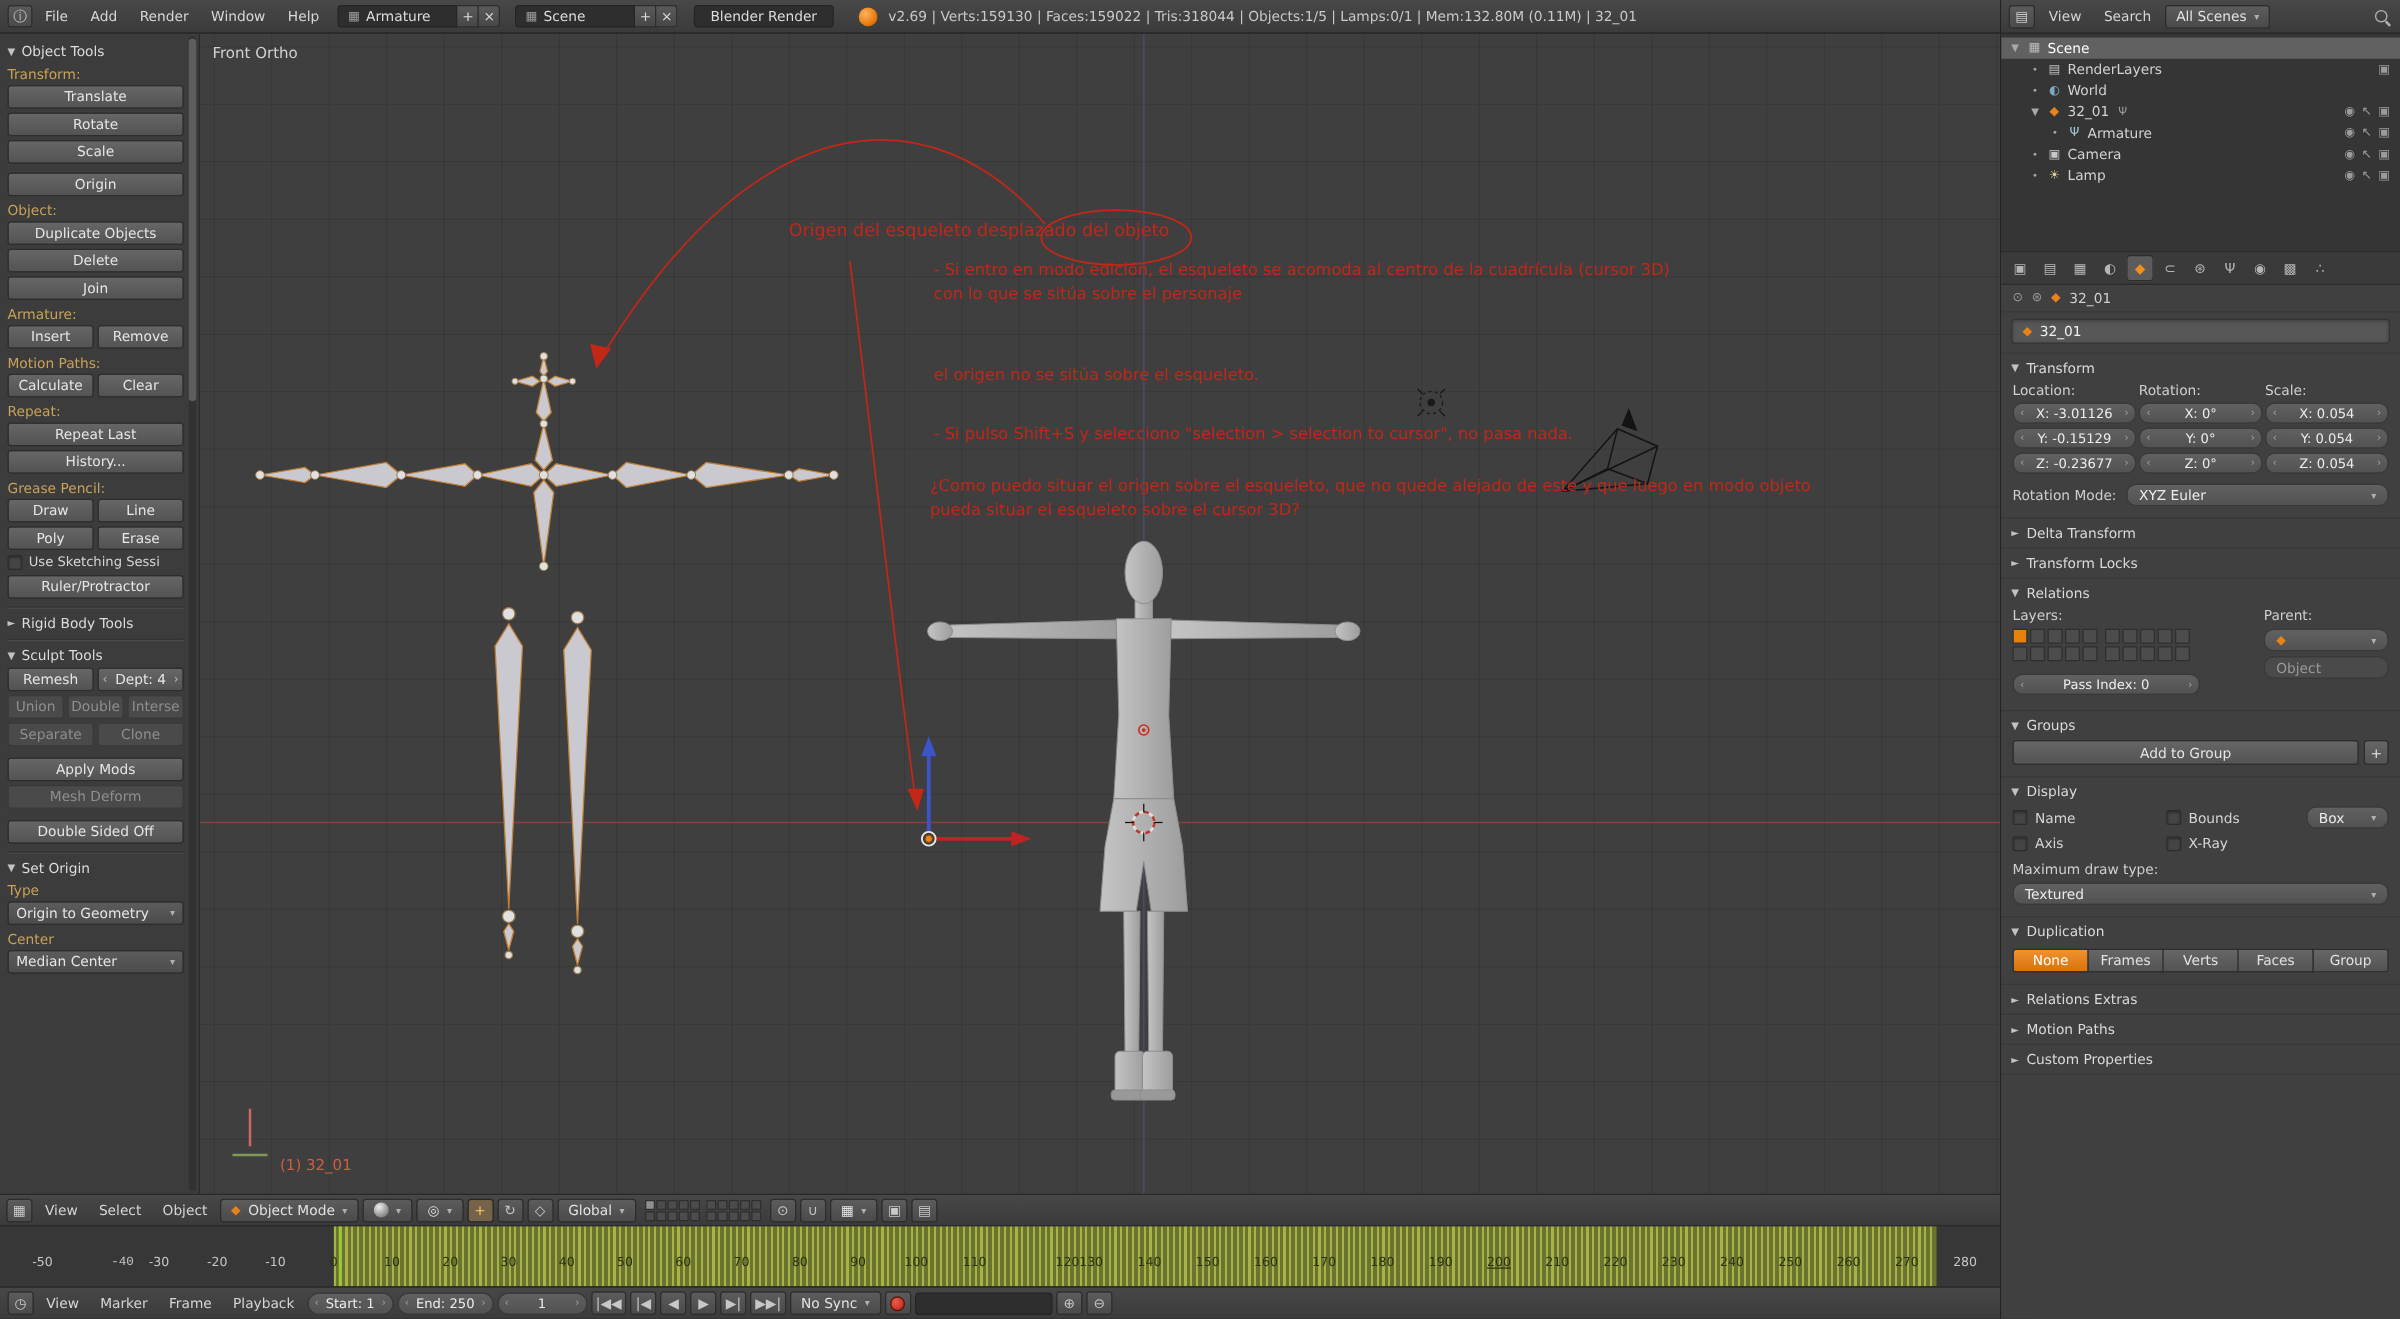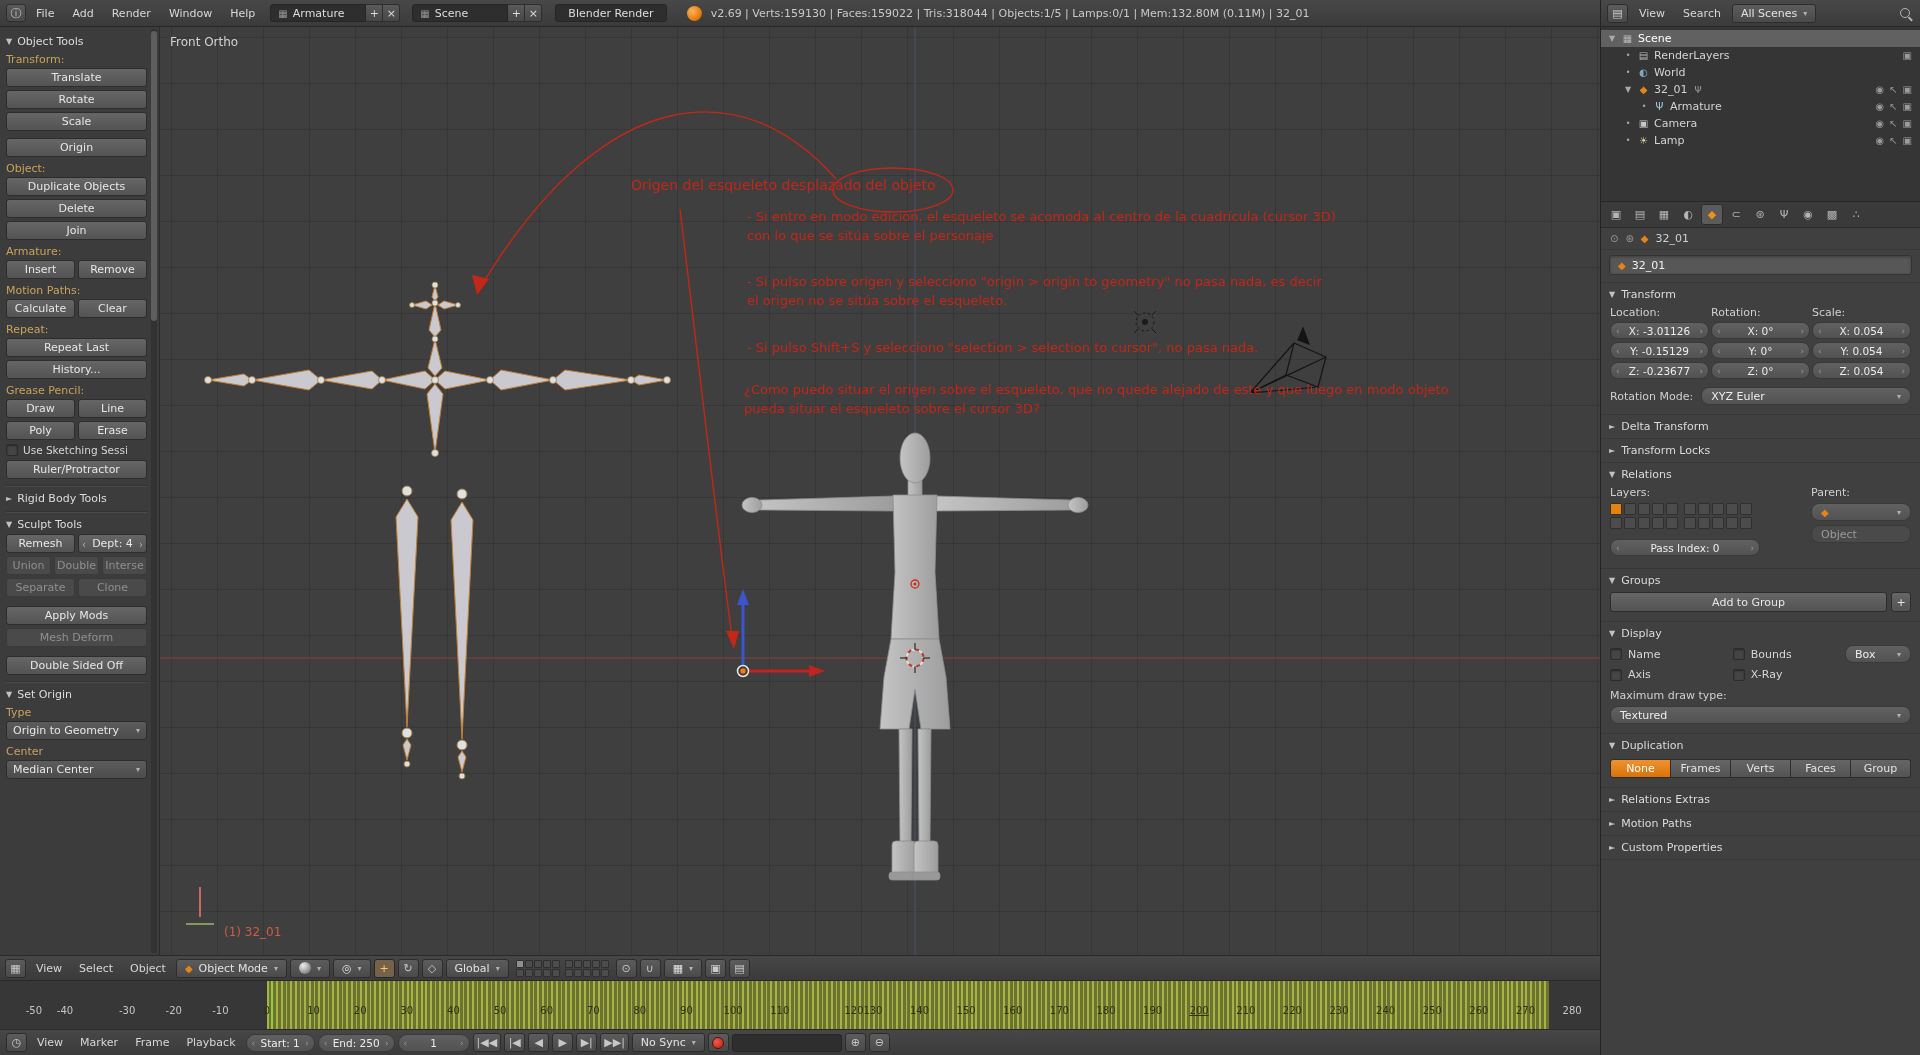--- a/index.html
+++ b/index.html
@@ -378,21 +378,20 @@
         <g stroke-width="2">
           <line x1="40" y1="860" x2="40" y2="890" stroke="#c96a5f"></line>
           <line x1="26" y1="897" x2="54" y2="897" stroke="#7f9a55"></line>
         </g>
       </svg>
       <span class="view-label">Front Ortho</span>
       <span class="obj-label">(1) 32_01</span>
       <span class="anno title" style="left:471px;top:150px">Origen del esqueleto desplazado del objeto</span>
       <span class="anno" style="left:587px;top:182px">- Si entro en modo edición, el esqueleto se acomoda al centro de la cuadrícula (cursor 3D)</span>
       <span class="anno" style="left:587px;top:201px">con lo que se sitúa sobre el personaje</span>
-      <span class="anno" style="left:587px;top:247px">- Si pulso sobre origen y selecciono "origin &gt; origin to geometry" no pasa nada, es decir</span>
       <span class="anno" style="left:587px;top:266px">el origen no se sitúa sobre el esqueleto.</span>
       <span class="anno" style="left:587px;top:313px">- Si pulso Shift+S y selecciono "selection &gt; selection to cursor", no pasa nada.</span>
       <span class="anno" style="left:584px;top:355px">¿Como puedo situar el origen sobre el esqueleto, que no quede alejado de este y que luego en modo objeto</span>
       <span class="anno" style="left:584px;top:374px">pueda situar el esqueleto sobre el cursor 3D?</span>
     </div>
   </div>
 
   <div class="vp-header">
     <div class="mini-btn">
           <span>▦</span>
@@ -467,21 +466,21 @@
         </div>
     <div class="mini-btn">
           <span>▤</span>
         </div>
   </div>
 
   <div class="tl-ruler">
     <div class="tl-band" style="left: 267px; width: 1281.77px;"></div>
     <div class="cur-frame" style="left: 270.661px;"></div>
   <span class="tick-label" style="left: 33.95px;">-50</span>
-        <span class="tick-label" style="left: 65px;">-40</span>
+        <span class="tick-label" style="left: 98px; font-family: Liberation Mono, monospace;">-40</span>
         <span class="tick-label" style="left: 127.17px;">-30</span>
         <span class="tick-label" style="left: 173.78px;">-20</span>
         <span class="tick-label" style="left: 220.39px;">-10</span>
         <span class="tick-label in-band" style="left: 267px;">0</span>
         <span class="tick-label in-band" style="left: 313.61px;">10</span>
         <span class="tick-label in-band" style="left: 360.22px;">20</span>
         <span class="tick-label in-band" style="left: 406.83px;">30</span>
         <span class="tick-label in-band" style="left: 453.44px;">40</span>
         <span class="tick-label in-band" style="left: 500.05px;">50</span>
         <span class="tick-label in-band" style="left: 546.66px;">60</span>

